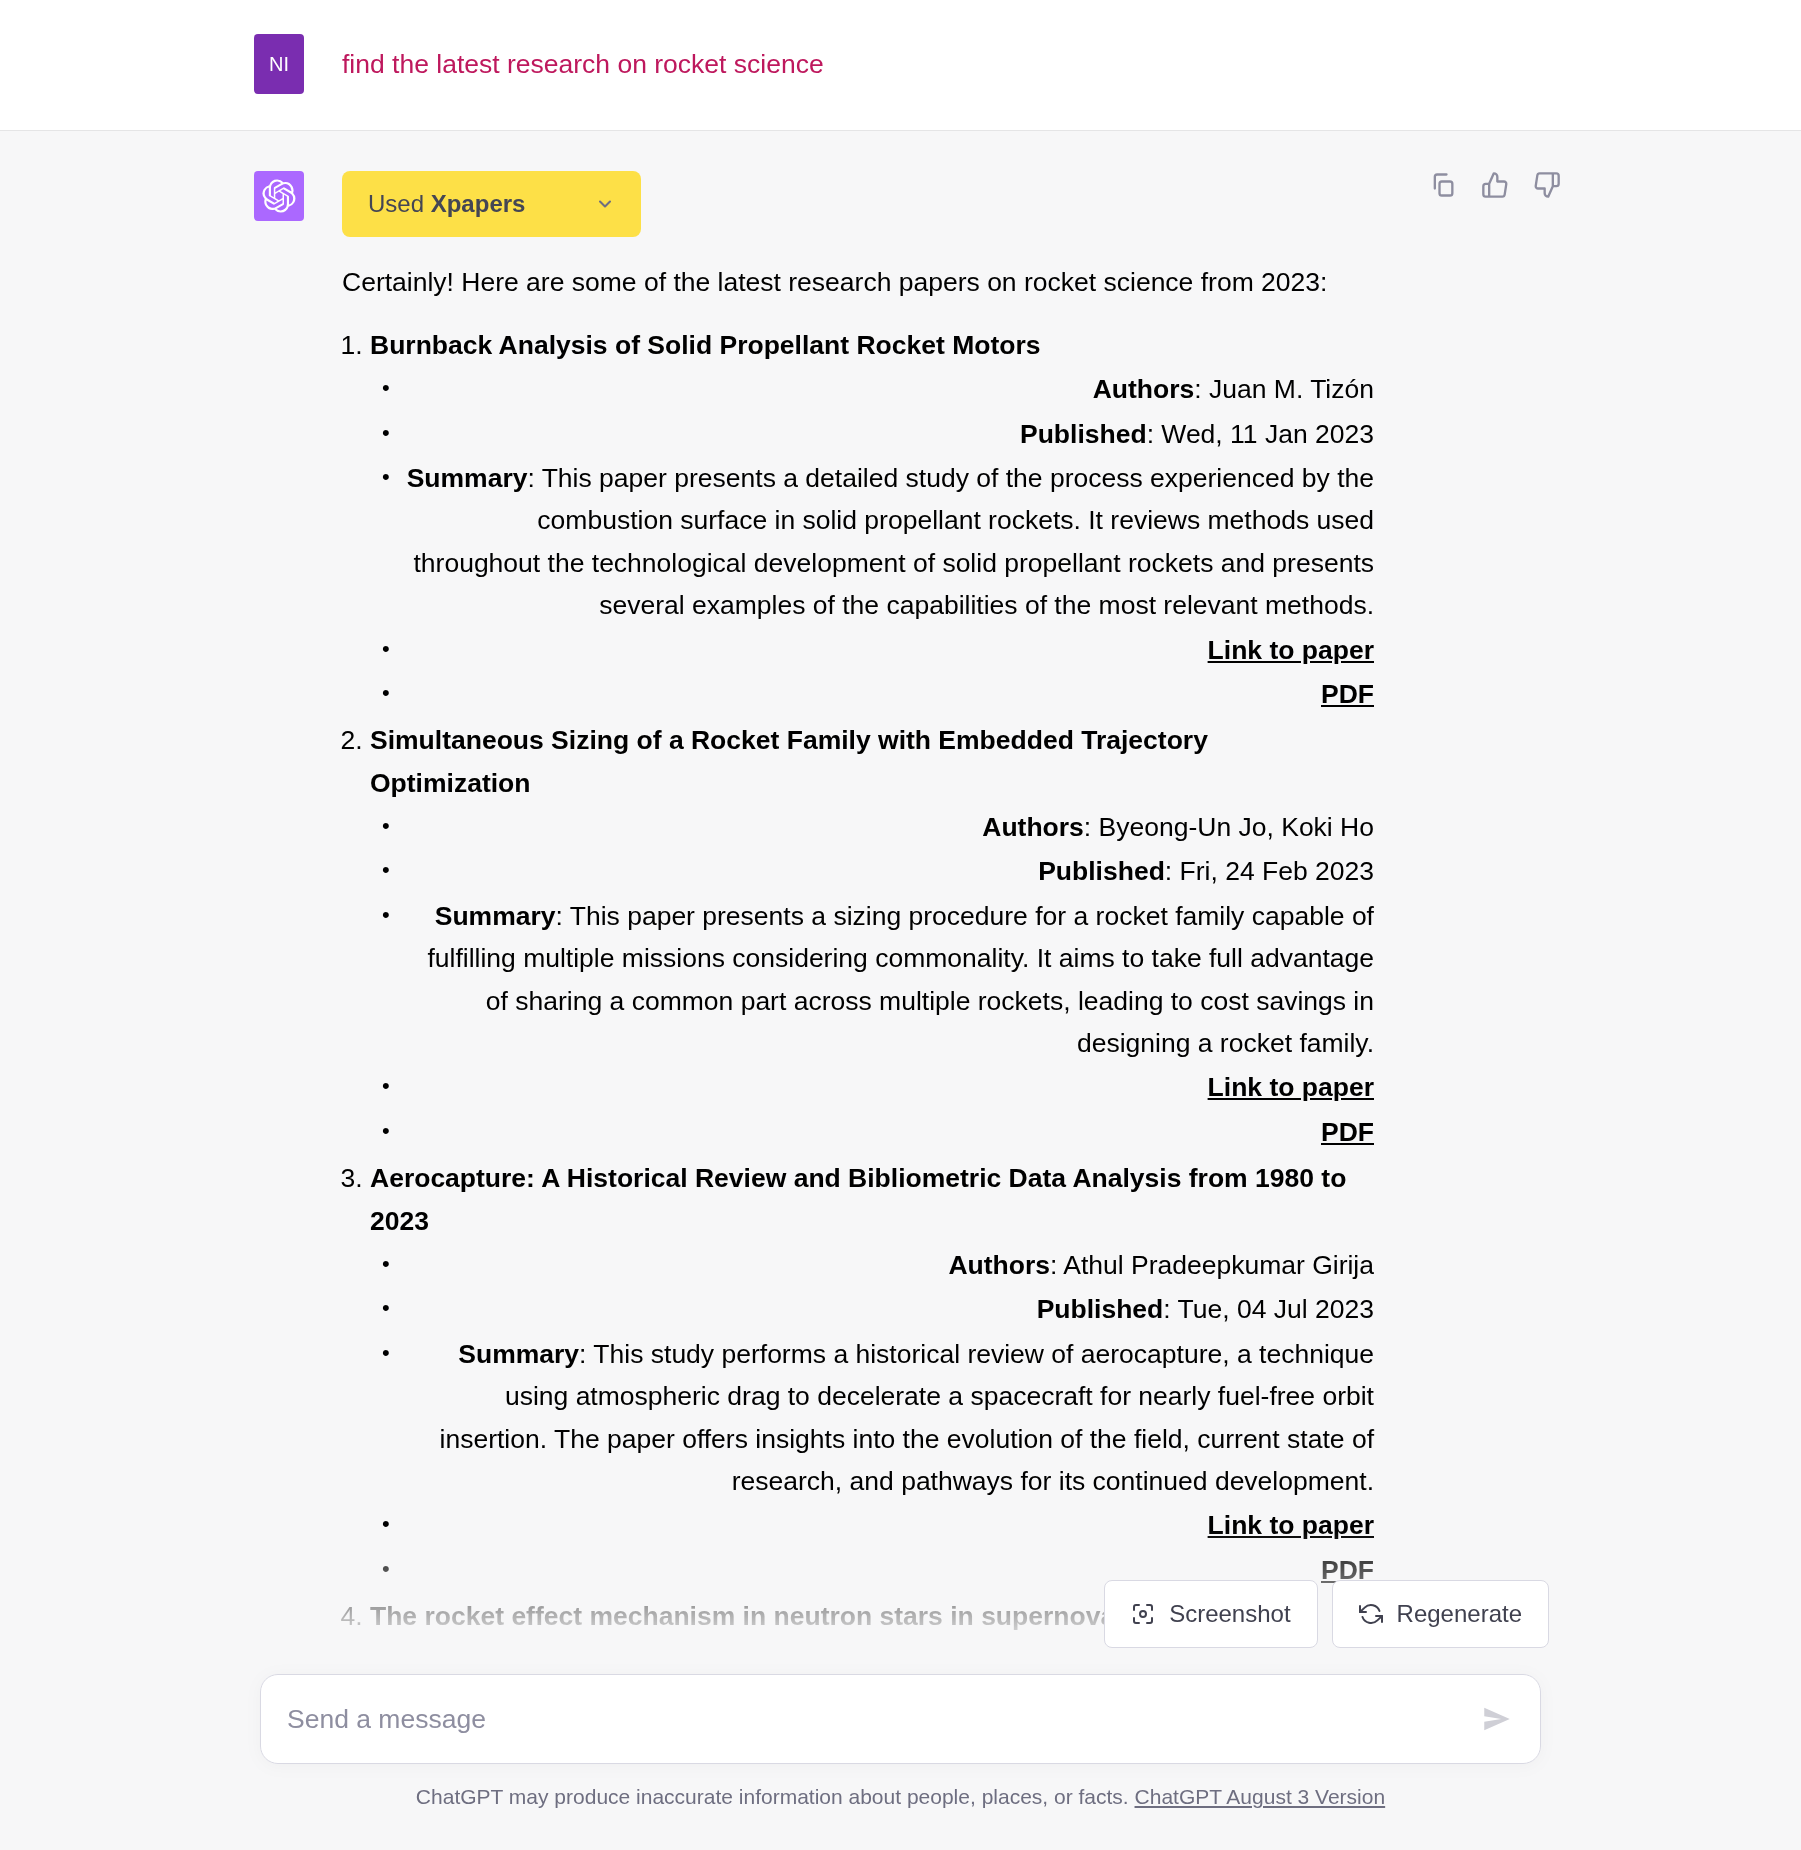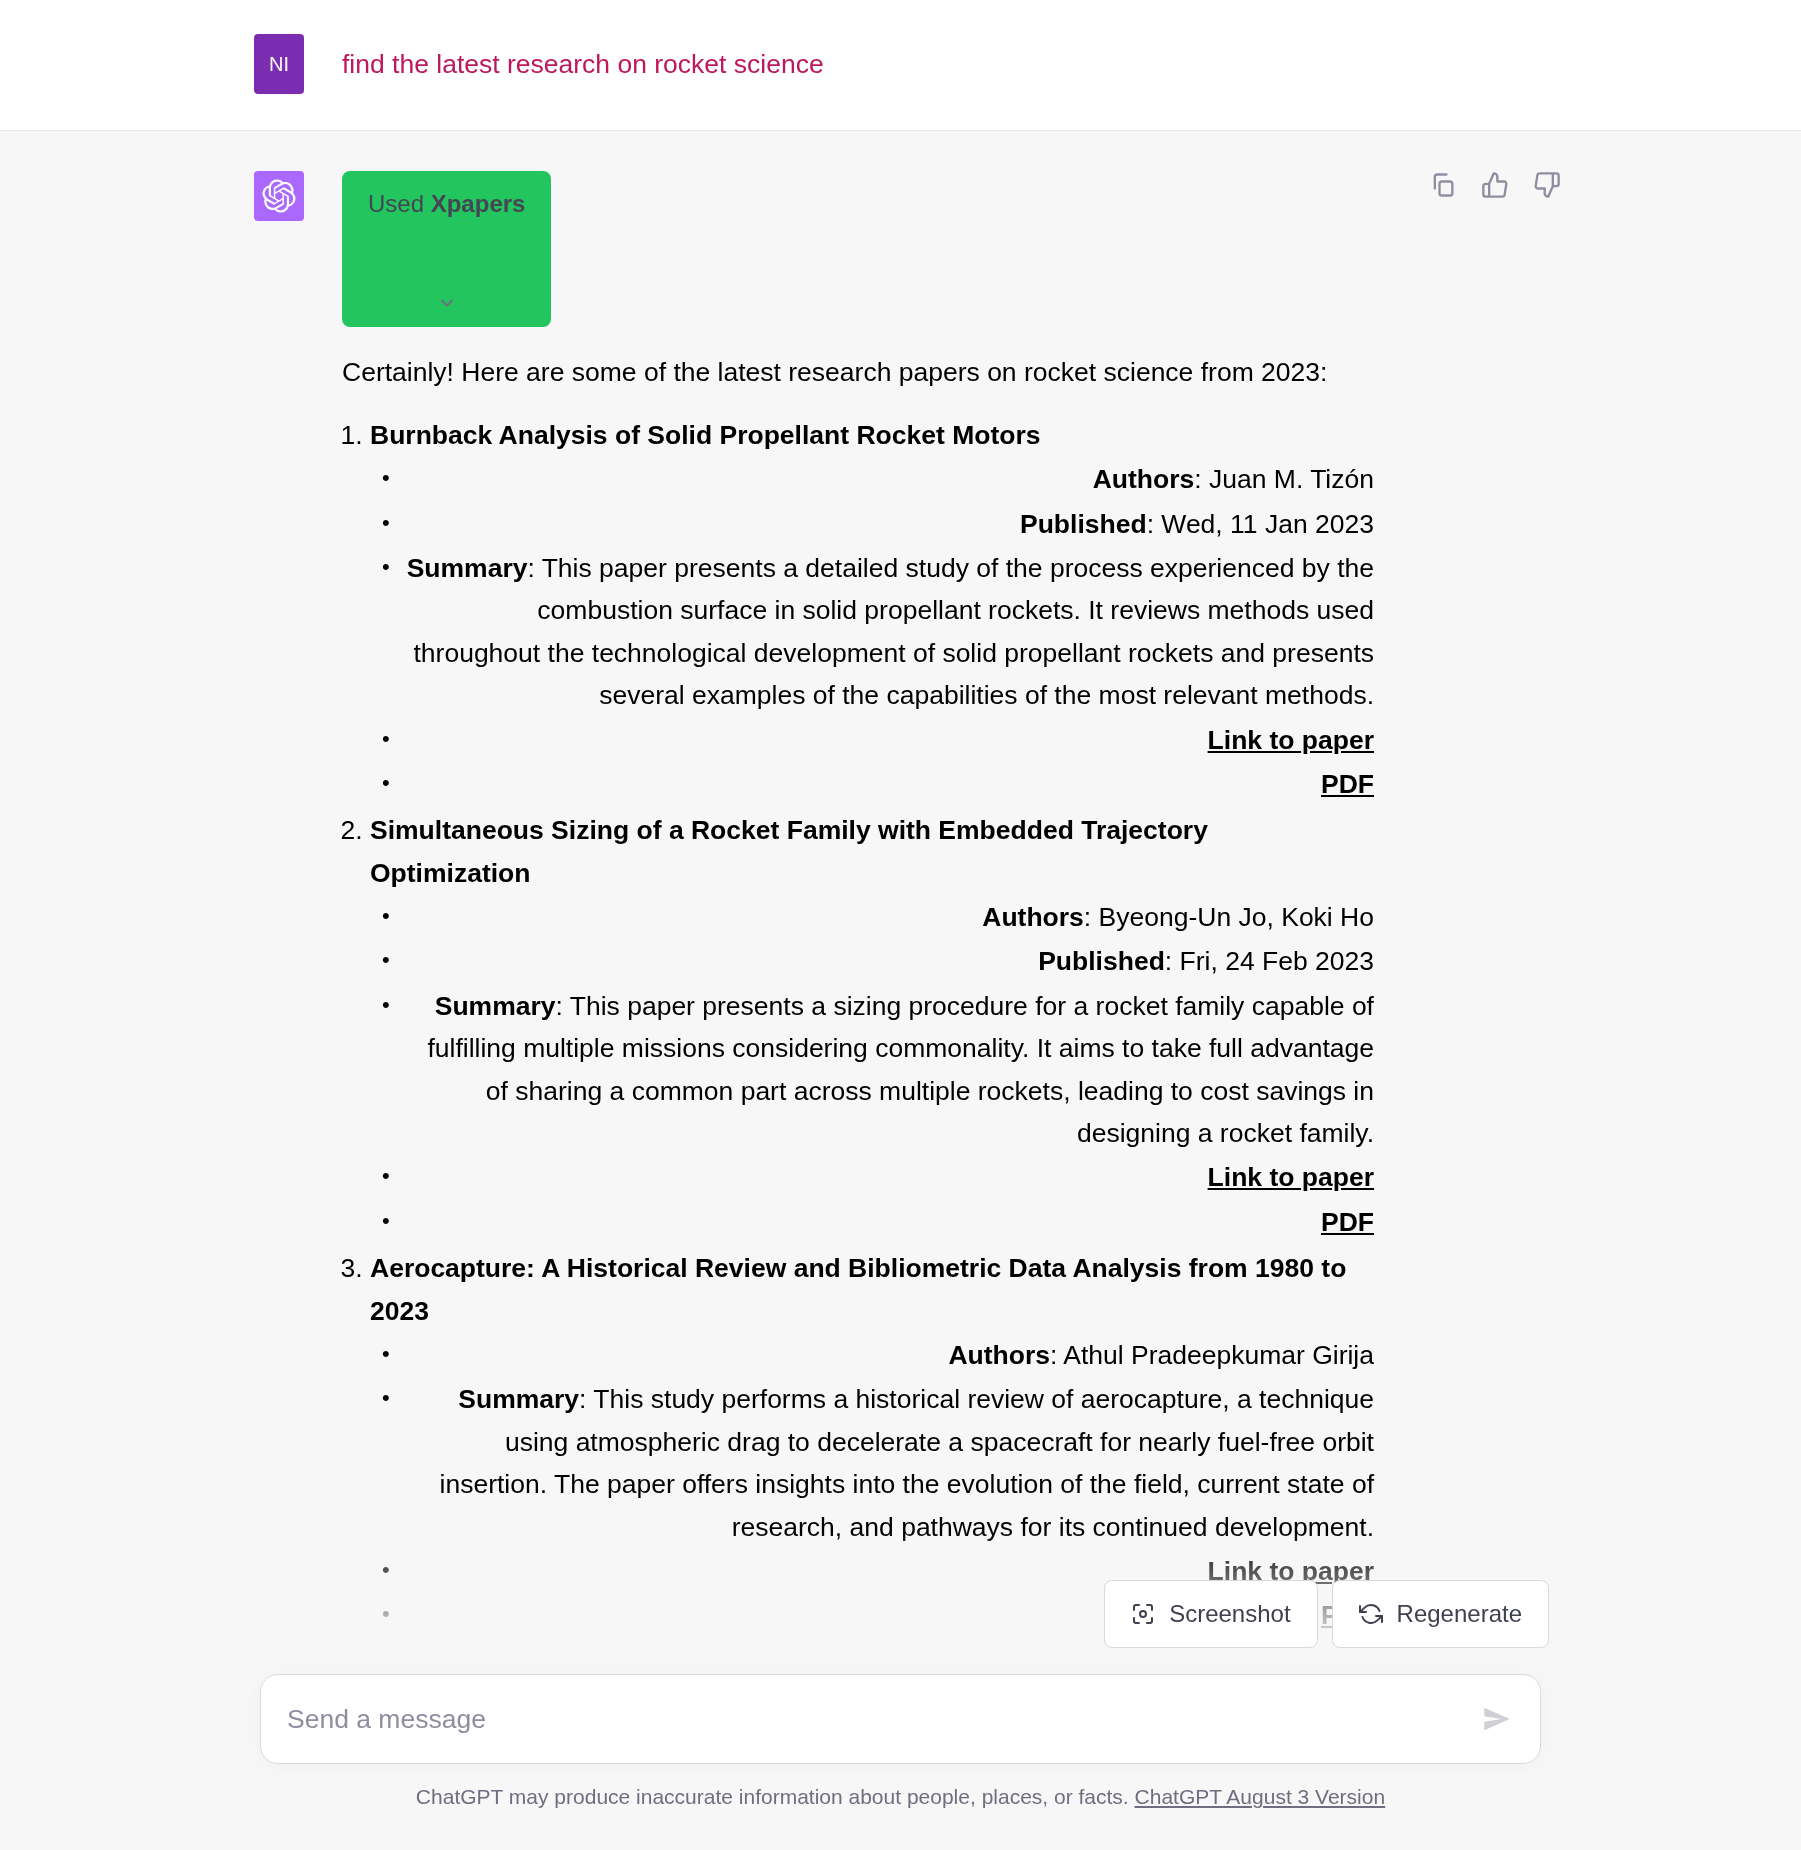--- a/index.html
+++ b/index.html
@@ -57,30 +57,29 @@
     height: 50px;
     background: #ab68ff;
     border-radius: 4px;
     display: flex;
     align-items: center;
     justify-content: center;
     flex-shrink: 0;
   }
   .avatar-assistant svg { width: 34px; height: 34px; }
   .tool-badge {
-    background: #22c55e;
+    background: #fde047;
     border-radius: 8px;
     padding: 14px 26px;
     display: inline-flex;
     align-items: center;
     gap: 70px;
     font-size: 24px;
     color: #444654;
     cursor: pointer;
-    flex-direction: column;
   }
   .tool-badge .chev { width: 20px; height: 20px; display:inline-flex; }
   .action-icons {
     position: absolute;
     top: 40px;
     right: 240px;
     display: flex;
     gap: 24px;
   }
   .action-icons .icoslot {
@@ -260,20 +259,21 @@
               <li><span class="label">Published</span>: Fri, 24 Feb 2023</li>
               <li><span class="label">Summary</span>: This paper presents a sizing procedure for a rocket family capable of fulfilling multiple missions considering commonality. It aims to take full advantage of sharing a common part across multiple rockets, leading to cost savings in designing a rocket family.</li>
               <li><a href="#">Link to paper</a></li>
               <li><a href="#">PDF</a></li>
             </ul>
           </li>
           <li>
             <div class="title">Aerocapture: A Historical Review and Bibliometric Data Analysis from 1980 to 2023</div>
             <ul class="meta">
               <li><span class="label">Authors</span>: Athul Pradeepkumar Girija</li>
+              <li><span class="label">Published</span>: Tue, 04 Jul 2023</li>
               <li><span class="label">Summary</span>: This study performs a historical review of aerocapture, a technique using atmospheric drag to decelerate a spacecraft for nearly fuel-free orbit insertion. The paper offers insights into the evolution of the field, current state of research, and pathways for its continued development.</li>
               <li><a href="#">Link to paper</a></li>
               <li><a href="#">PDF</a></li>
             </ul>
           </li>
           <li>
             <div class="title">The rocket effect mechanism in neutron stars in supernova remnants</div>
             <ul class="meta">
               <li><span class="label">Authors</span>: V. Agalianou, K. N. Gourgouliatos</li>
             </ul>

